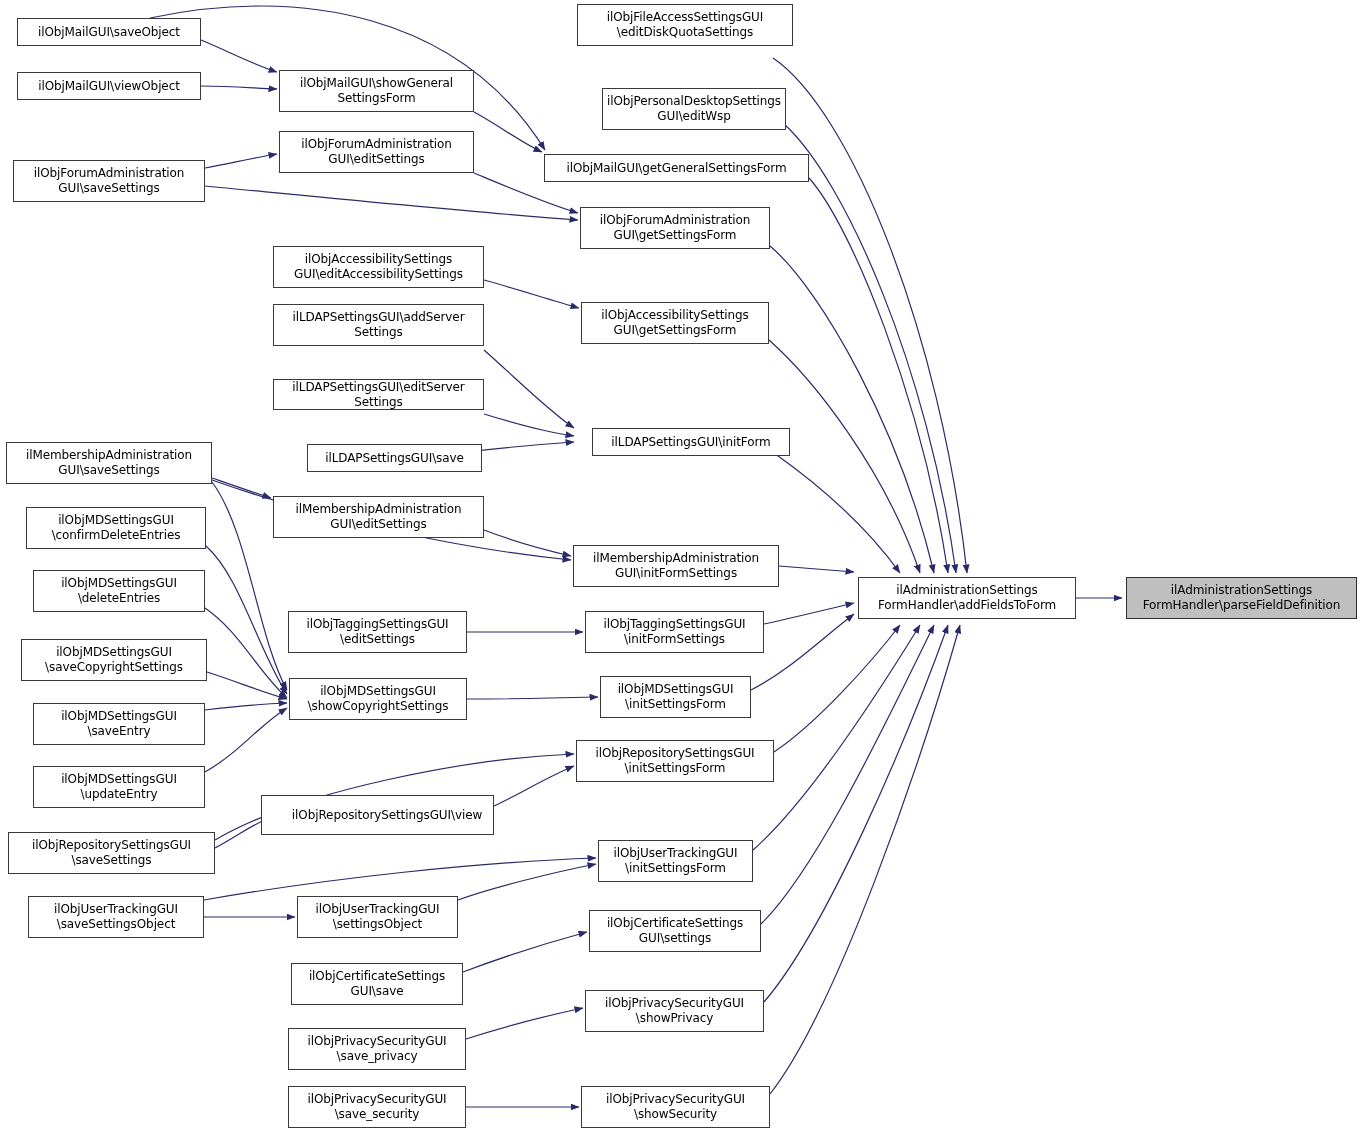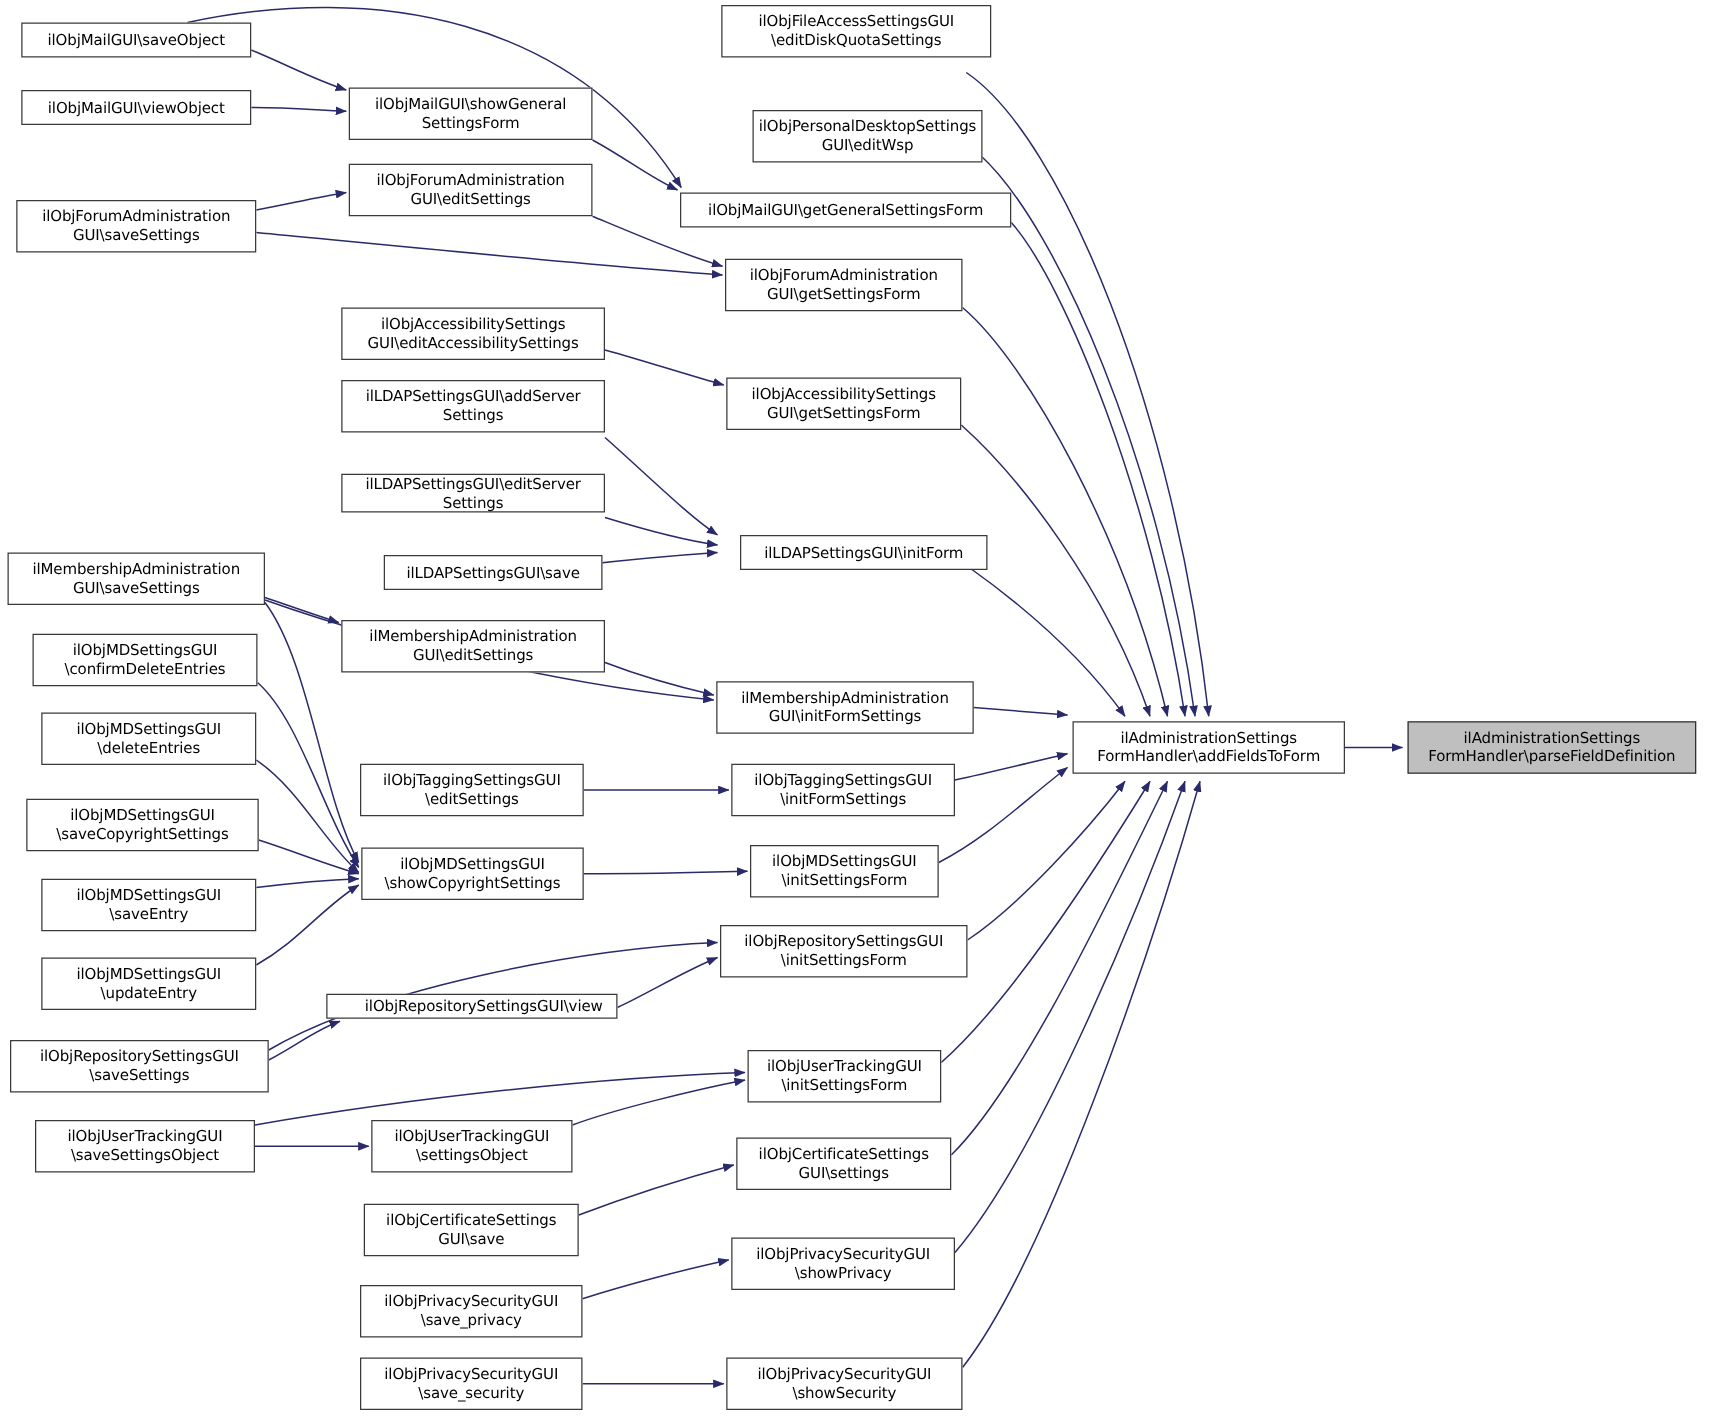--- a/index.html
+++ b/index.html
@@ -140,21 +140,21 @@
       <div class="node" style="left: 8px; top: 832px; width: 207px; height: 42px;"><span class="node-label">ilObjRepositorySettingsGUI
 \saveSettings</span></div>
       <div class="node" style="left: 28px; top: 896px; width: 176px; height: 42px;"><span class="node-label">ilObjUserTrackingGUI
 \saveSettingsObject</span></div>
       <div class="node" style="left: 273px; top: 496px; width: 211px; height: 42px;"><span class="node-label">ilMembershipAdministration
 GUI\editSettings</span></div>
       <div class="node" style="left: 288px; top: 611px; width: 179px; height: 42px;"><span class="node-label">ilObjTaggingSettingsGUI
 \editSettings</span></div>
       <div class="node" style="left: 289px; top: 678px; width: 178px; height: 42px;"><span class="node-label">ilObjMDSettingsGUI
 \showCopyrightSettings</span></div>
-      <div class="node" style="left: 261px; top: 795px; width: 233px; height: 20px; padding-left: 19px;"><span class="node-label">ilObjRepositorySettingsGUI\view</span></div>
+      <div class="node" style="left: 261px; top: 795px; width: 233px; height: 40px; padding-left: 19px;"><span class="node-label">ilObjRepositorySettingsGUI\view</span></div>
       <div class="node" style="left: 297px; top: 896px; width: 161px; height: 42px;"><span class="node-label">ilObjUserTrackingGUI
 \settingsObject</span></div>
       <div class="node" style="left: 291px; top: 963px; width: 172px; height: 42px;"><span class="node-label">ilObjCertificateSettings
 GUI\save</span></div>
       <div class="node" style="left: 288px; top: 1028px; width: 178px; height: 42px;"><span class="node-label">ilObjPrivacySecurityGUI
 \save_privacy</span></div>
       <div class="node" style="left: 288px; top: 1086px; width: 178px; height: 42px;"><span class="node-label">ilObjPrivacySecurityGUI
 \save_security</span></div>
       <div class="node" style="left: 577px; top: 4px; width: 216px; height: 42px;"><span class="node-label">ilObjFileAccessSettingsGUI
 \editDiskQuotaSettings</span></div>

